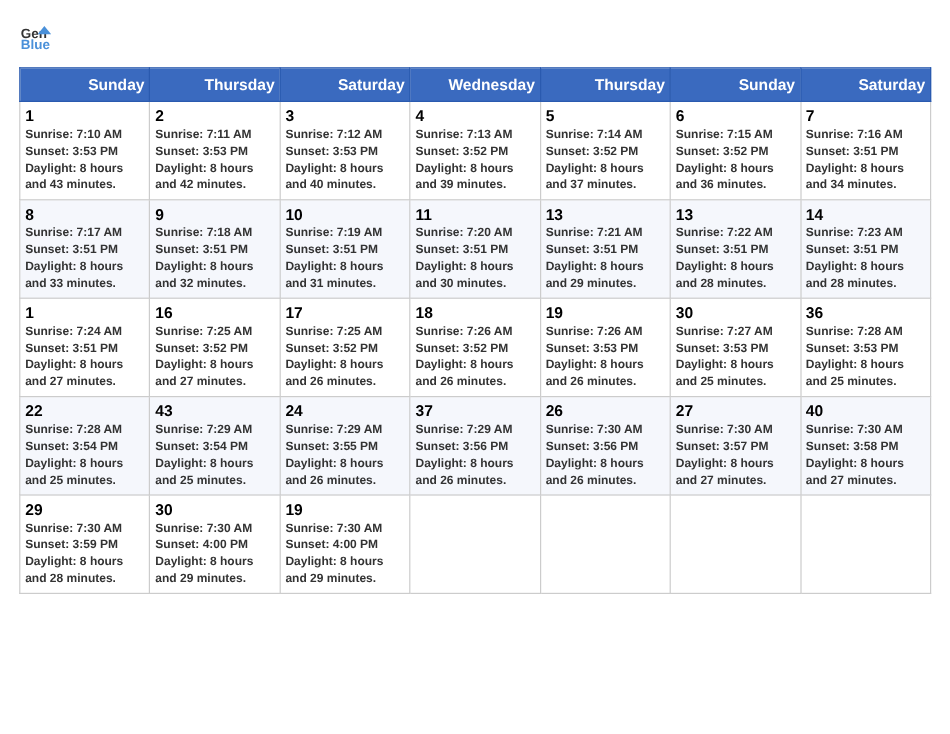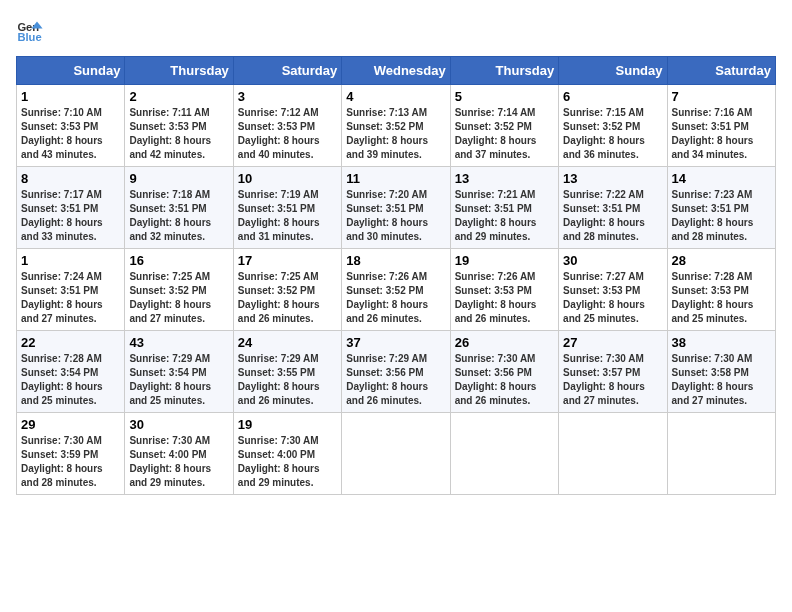--- a/index.html
+++ b/index.html
@@ -271,21 +271,21 @@
       </td>
         <td>
         <span class="day-num">30</span>
         <span class="day-detail">
           Sunrise: 7:27 AM<br>
           Sunset: 3:53 PM<br>
           Daylight: 8 hours and 25 minutes.
         </span>
       </td>
         <td>
-        <span class="day-num">28</span>
+        <span class="day-num">36</span>
         <span class="day-detail">
           Sunrise: 7:28 AM<br>
           Sunset: 3:53 PM<br>
           Daylight: 8 hours and 25 minutes.
         </span>
       </td>
       </tr>
       <tr>
         <td>
         <span class="day-num">22</span>
@@ -329,21 +329,21 @@
       </td>
         <td>
         <span class="day-num">27</span>
         <span class="day-detail">
           Sunrise: 7:30 AM<br>
           Sunset: 3:57 PM<br>
           Daylight: 8 hours and 27 minutes.
         </span>
       </td>
         <td>
-        <span class="day-num">38</span>
+        <span class="day-num">40</span>
         <span class="day-detail">
           Sunrise: 7:30 AM<br>
           Sunset: 3:58 PM<br>
           Daylight: 8 hours and 27 minutes.
         </span>
       </td>
       </tr>
       <tr>
         <td>
         <span class="day-num">29</span>

